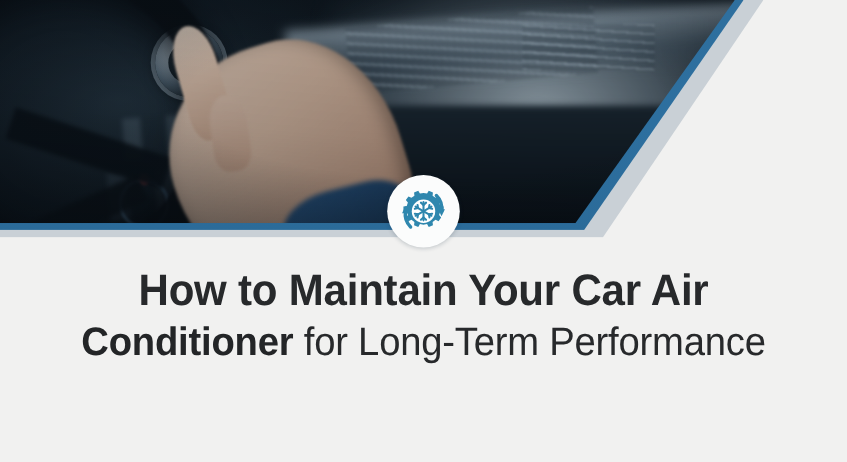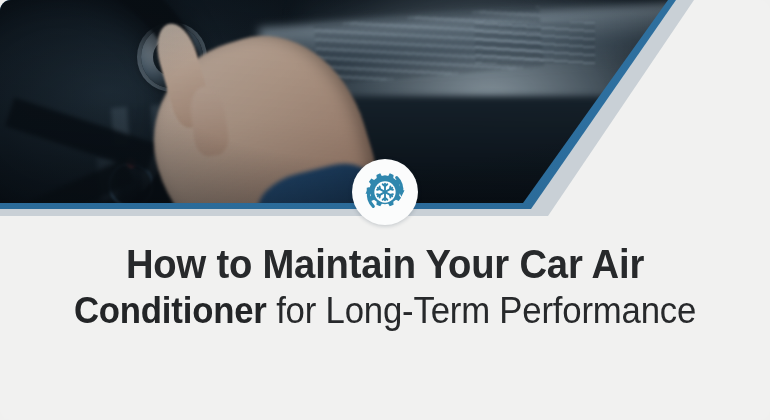--- a/index.html
+++ b/index.html
@@ -9,21 +9,20 @@
     background:#f0f0ef;
     overflow:hidden;
   }
 
   .banner {
     position:relative;
     width:770px;
     height:420px;
     background:#f1f1f0;
     overflow:hidden;
-    border-radius:11px;
   }
 
   
   .hero {
     position:absolute;
     left:0; top:0;
     width:770px; height:218px;
     overflow:hidden;
   }
 

